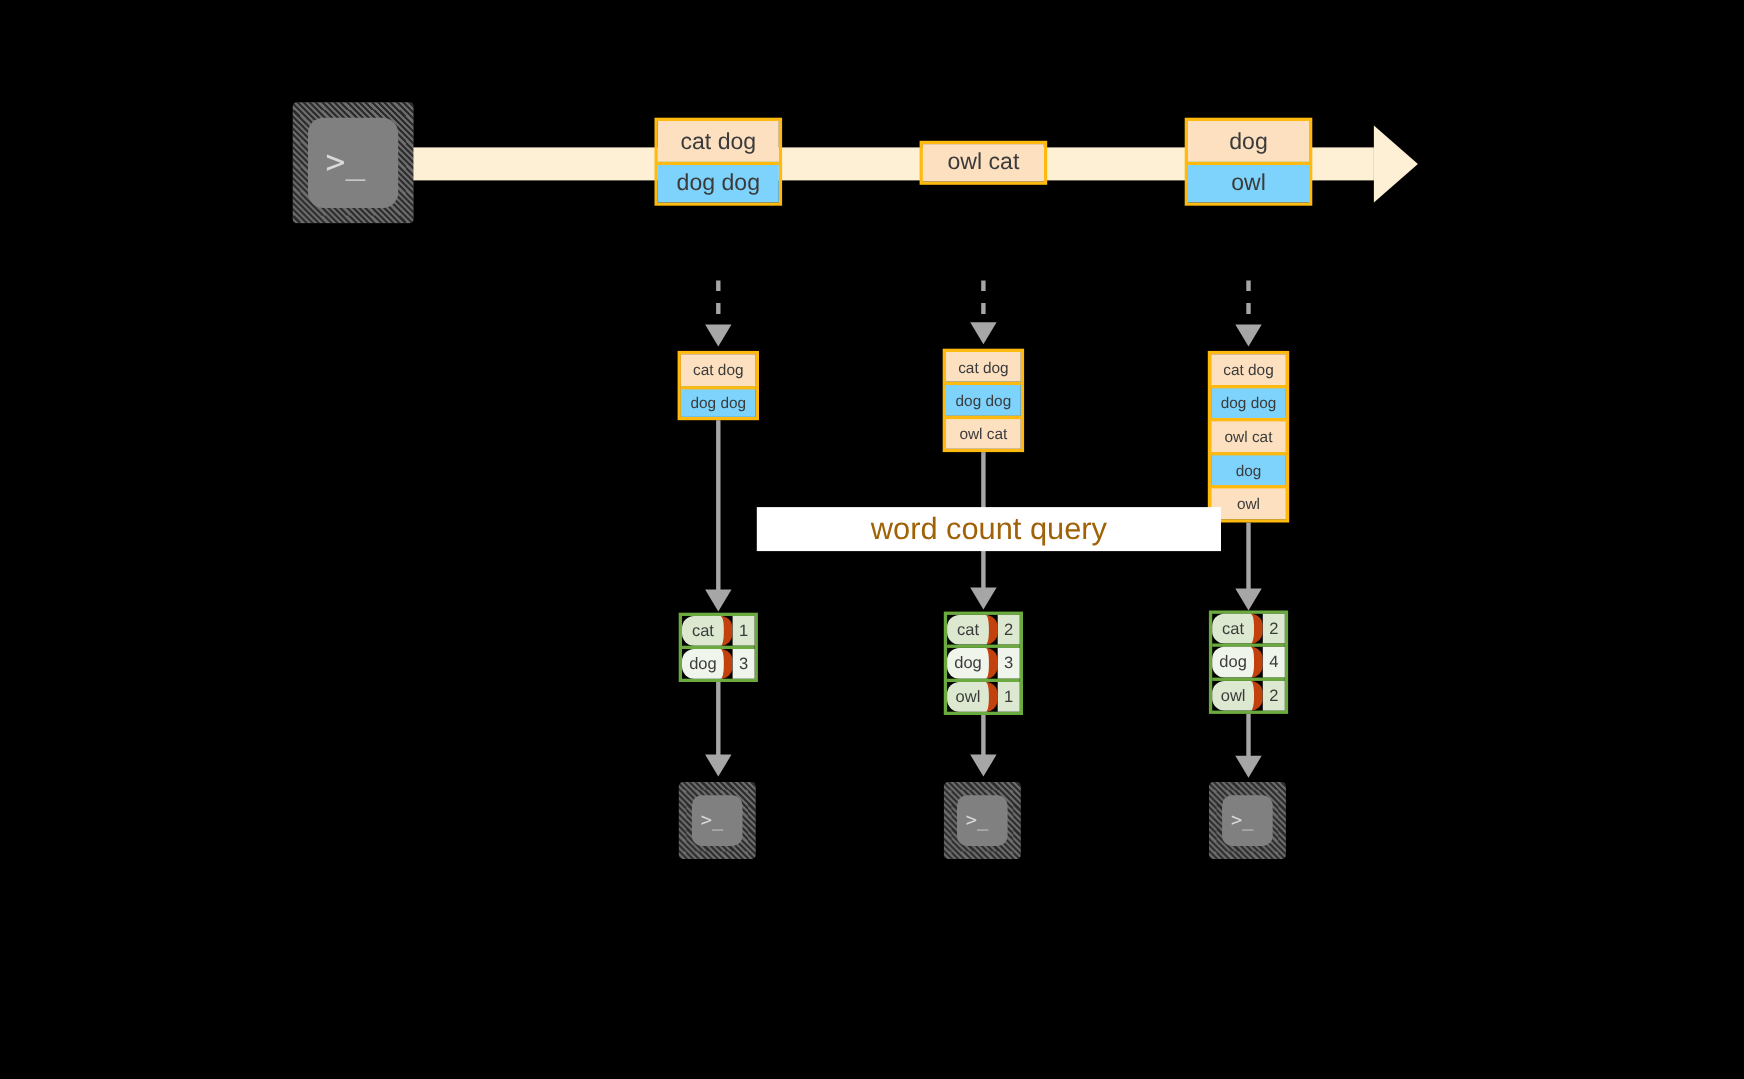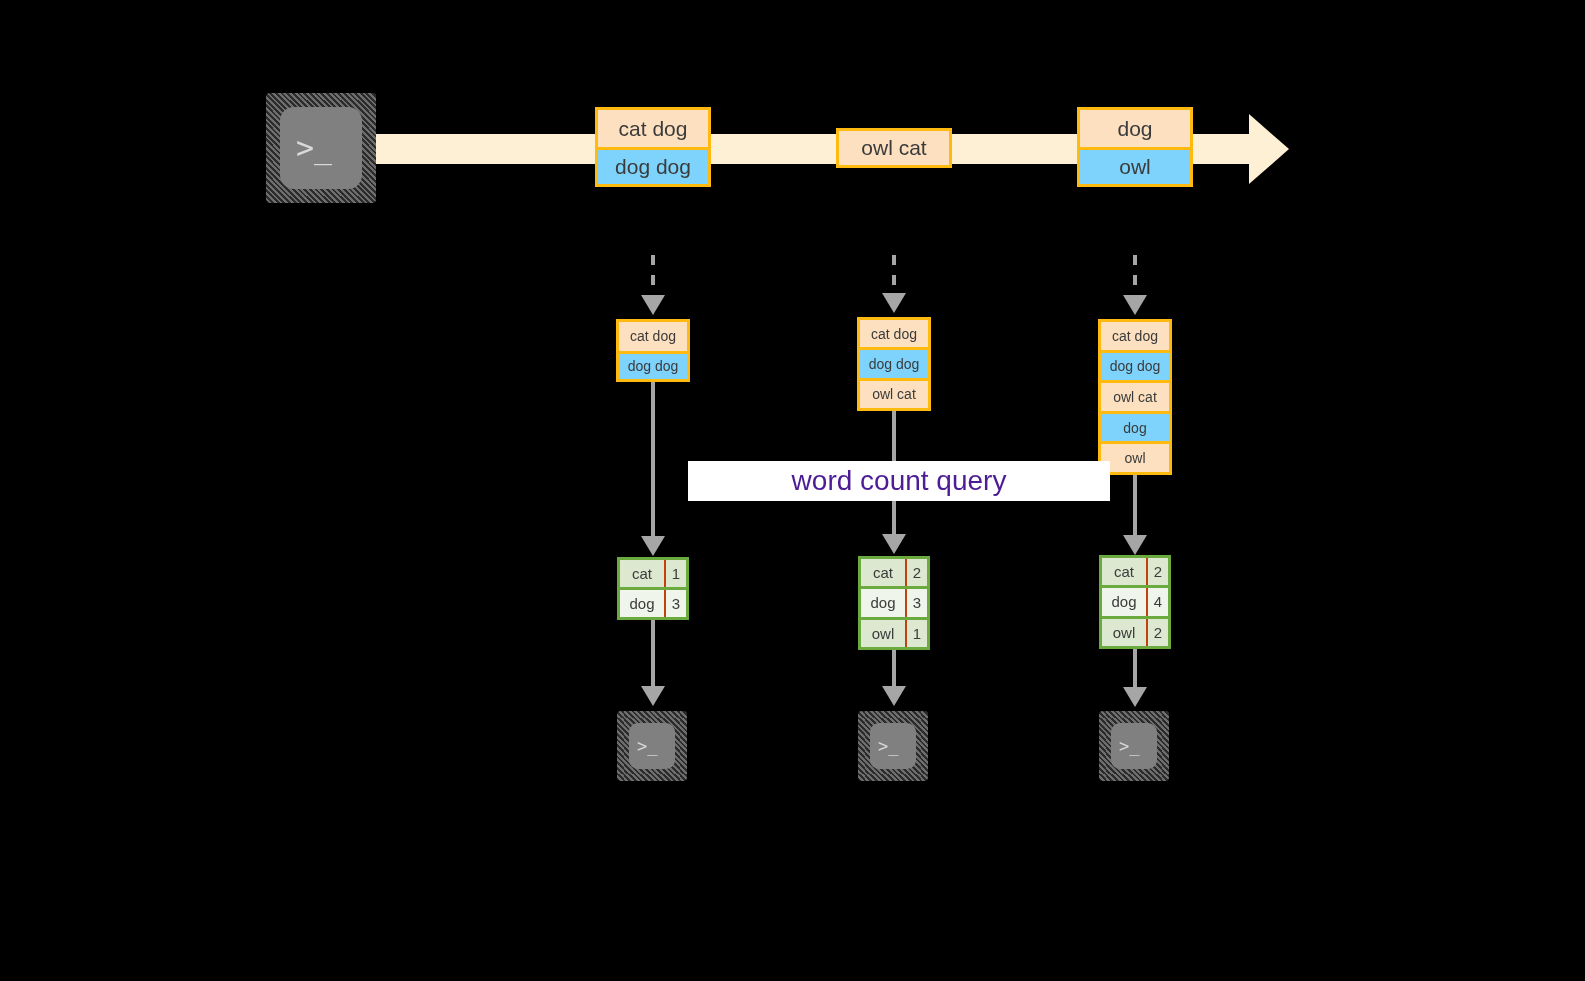--- a/index.html
+++ b/index.html
@@ -35,39 +35,39 @@
   .fill-dark{background:#FCE0C0;}
   .fill-light{background:#7dd3fc;}
 
   
   .gbox{position:absolute;box-sizing:border-box;border:3px solid #6BAA3F;
         display:flex;flex-direction:column;}
   .gbox .grow{box-sizing:border-box;display:flex;flex:1;}
   .gbox .grow + .grow{border-top:3px solid #6BAA3F;}
   .gbox .gc-word{box-sizing:border-box;display:flex;align-items:center;
                  justify-content:center;color:#3b3b3b;
-                 border-right:2px solid #c2410c;}
+                 border-right:8px solid #c2410c;border-radius:11px;}
   .gbox .gc-count{box-sizing:border-box;display:flex;align-items:center;
                   justify-content:center;color:#3b3b3b;}
   .gfill-dark{background:#DCE8D0;}
   .gfill-light{background:#F0F5EB;}
 
   
   .vline{position:absolute;background:#A6A6A6;width:4px;}
   .vline.dashed{background:transparent;
     background-image:repeating-linear-gradient(to bottom,#A6A6A6 0 10px,transparent 10px 20px);}
   .vhead{position:absolute;width:0;height:0;
          border-left:12px solid transparent;
          border-right:12px solid transparent;
          border-top:20px solid #A6A6A6;}
 
   
   .label-band{position:absolute;background:#FFFFFF;display:flex;
               align-items:center;justify-content:center;
-              color:#4c1d95;white-space:nowrap;}
+              color:#a16207;white-space:nowrap;}
 </style>
 </head>
 <body>
 
 <div id="stage">
 
   <div class="tl-band" style="left:364px;top:134px;width:885px;height:30px;"></div>
   <div class="tl-arrow" style="left:1249px;top:114px;"></div>
 
   <div class="term" style="left:266px;top:93px;width:110px;height:110px;">

